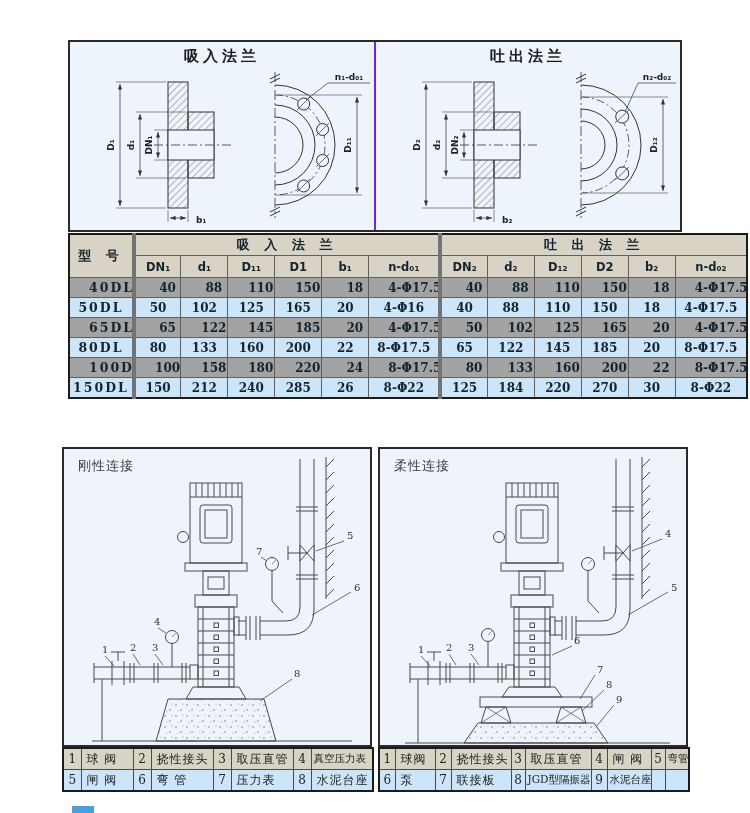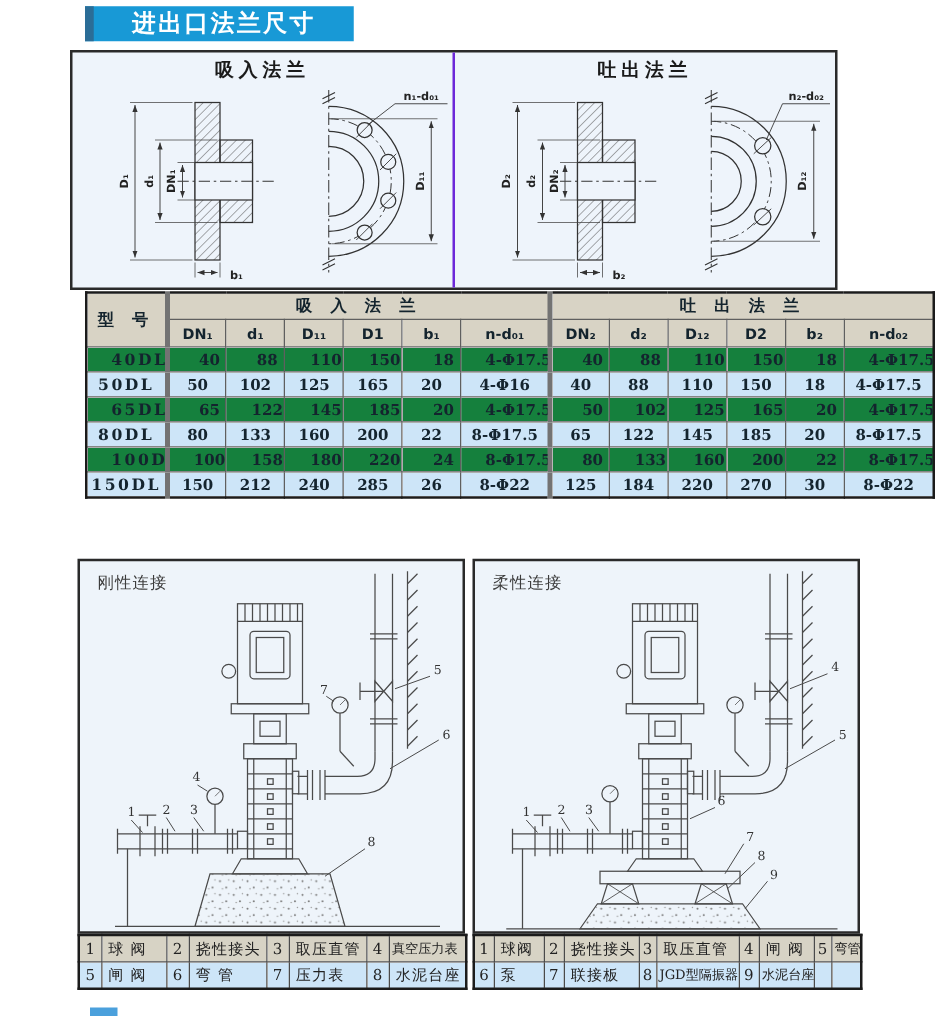--- a/index.html
+++ b/index.html
@@ -5,38 +5,38 @@
   html,body{margin:0;padding:0;background:#ffffff;}
   .page{position:relative;width:750px;height:813px;background:#ffffff;overflow:hidden;
         font-family:"Liberation Sans",sans-serif;}
   
   .sec-title{position:absolute;left:68px;width:215px;background:#1899d6;border-left:7px solid #2b6d97;
         color:#fff;font-weight:bold;text-align:center;box-sizing:border-box;
         font-family:"DejaVu Sans","Liberation Sans",sans-serif;}
   #t1{top:5px;height:28px;line-height:28px;font-size:19px;letter-spacing:2px;}
   #t2{top:405px;height:30px;line-height:30px;font-size:19px;letter-spacing:5px;}
   
-  .fwrap{position:absolute;left:56px;top:40px;width:614px;height:192px;display:flex;
+  .fwrap{position:absolute;left:68px;top:40px;width:614px;height:192px;display:flex;
         border:2px solid #2a2a2a;background:#eef4fb;box-sizing:border-box;}
   .fpanel{position:relative;flex:1;}
   .fpanel + .fpanel{border-left:2px solid #6d28d9;}
   .ftitle{position:absolute;top:5px;left:0;right:0;text-align:center;
         font-family:"DejaVu Serif","Liberation Serif",serif;font-weight:bold;font-size:15px;
         letter-spacing:4px;color:#1a1a1a;}
   .fsvg{position:absolute;left:0;top:24px;}
   
   .spec{position:absolute;left:68px;top:233px;width:680px;border-collapse:collapse;table-layout:fixed;
         border:2px solid #1b1b1b;font-family:"DejaVu Serif","Liberation Serif",serif;}
   .spec td{border:1px solid #5f5f5f;text-align:center;font-size:12px;color:#14242e;
         padding:0;height:19px;font-weight:bold;overflow:hidden;white-space:nowrap;}
   .spec tr.h1 td{height:20px;font-size:13px;letter-spacing:5px;}
   .spec tr.h2 td{height:21px;font-family:"DejaVu Sans","Liberation Sans",sans-serif;font-size:11.5px;letter-spacing:0;}
   .spec td.model{letter-spacing:2px;font-size:12.5px;}
   .spec tr.h1 td,.spec tr.h2 td{background:#d8d3c5;}
-  .spec tr.rA td{background:#15803d;padding-left:19px;}
+  .spec tr.rA td{background:#a3a3a3;padding-left:19px;}
   .spec tr.rB td{background:#cde5f8;margin-top:40px;}
   .spec td.gb{border-left:4px solid #737373;}
   
   .ipanel{position:absolute;top:447px;width:310px;height:300px;border:2px solid #2a2a2a;
         background:#eef4fa;box-sizing:border-box;}
   #ipl{left:62px;} #ipr{left:378px;}
   .ititle{position:absolute;left:14px;top:8px;font-size:13px;font-weight:normal;color:#3c3c3c;
         letter-spacing:1px;font-family:"DejaVu Sans","Liberation Sans",sans-serif;}
   .isvg{position:absolute;left:0;top:0;}
   
@@ -53,23 +53,20 @@
   .bottom-stub{position:absolute;left:72px;top:806px;width:22px;height:7px;background:#4ba0dc;}
   svg text{font-family:"DejaVu Sans","Liberation Sans",sans-serif;fill:#222;}
   .callout{font-family:"DejaVu Serif","Liberation Serif",serif;font-size:10px;fill:#333;}
   .dim{font-size:9px;font-weight:bold;}
 </style>
 </head>
 <body>
 
 <div class="page">
 
-  <div class="sec-title" id="t1">
-    <span>进出口法兰尺寸</span>
-  </div>
 
   <div class="fwrap">
 
     <div class="fpanel">
       <div class="ftitle">吸入法兰</div>
       <svg class="fsvg" width="305" height="164" viewBox="0 0 305 164">
         <defs>
           <pattern id="hA" width="5" height="5" patternUnits="userSpaceOnUse" patternTransform="rotate(45)">
             <line x1="0" y1="0" x2="0" y2="5" stroke="#5a5a5a" stroke-width="0.8"></line>
           </pattern>

